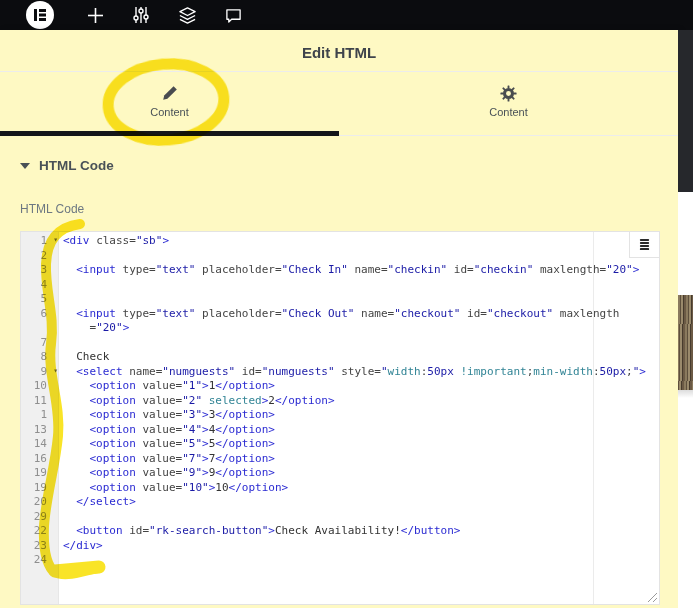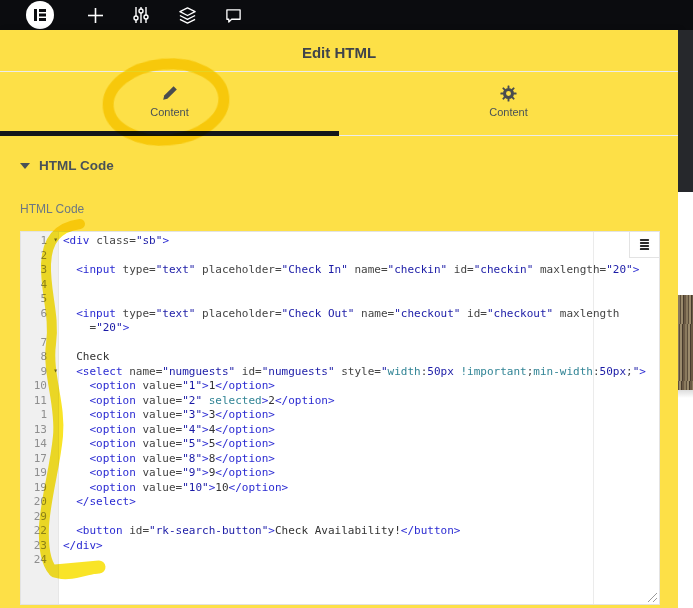--- a/index.html
+++ b/index.html
@@ -9,21 +9,21 @@
   
   .topbar { position:absolute; left:0; top:0; width:693px; height:30px; background:#0b0c0f;
             display:flex; align-items:center; overflow:hidden; }
   .logo-circle { position:relative; width:28px; height:28px; border-radius:50%; background:#fff;
                  margin-left:26px; flex:none; }
   .logo-circle svg { position:absolute; left:6px; top:6px; }
   .tb-icon { width:46px; height:30px; display:flex; align-items:center; justify-content:center; flex:none; }
   .tb-icon svg { display:block; }
 
   
-  .panel { position:absolute; left:0; top:30px; width:678px; height:578px; background:#fde047;
+  .panel { position:absolute; left:0; top:30px; width:678px; height:578px; background:#fef9c3;
            box-shadow:3px 0 6px rgba(0,0,0,.16); }
   .hdr { position:absolute; left:0; top:0; width:678px; height:42px; border-bottom:1px solid #ececec; }
   .hdr-title { width:100%; text-align:center; line-height:46px; font-size:15px; font-weight:bold; color:#3f444b; }
 
   .tabs { position:absolute; left:0; top:42px; width:678px; height:64px; border-bottom:1px solid #ececec; display:flex; }
   .tab { position:relative; width:339px; height:64px; display:flex; flex-direction:column; align-items:center; cursor:pointer; }
   .tab .tab-ic { margin-top:12px; height:18px; display:flex; align-items:center; justify-content:center; }
   .tab .tab-label { margin-top:4px; font-size:11px; color:#495157; }
   .tab-underline { position:absolute; left:0; bottom:0; width:339px; height:5px; background:#14161a; }
 
@@ -214,22 +214,22 @@
           </div>
           <div class="crow">
             <div class="gut">13</div>
             <div class="cline"><span class="tk-tx">    </span><span class="tk-tg">&lt;option</span><span class="tk-at"> value=</span><span class="tk-st">"4"</span><span class="tk-tg">&gt;</span><span class="tk-tx">4</span><span class="tk-tg">&lt;/option&gt;</span></div>
           </div>
           <div class="crow">
             <div class="gut">14</div>
             <div class="cline"><span class="tk-tx">    </span><span class="tk-tg">&lt;option</span><span class="tk-at"> value=</span><span class="tk-st">"5"</span><span class="tk-tg">&gt;</span><span class="tk-tx">5</span><span class="tk-tg">&lt;/option&gt;</span></div>
           </div>
           <div class="crow">
-            <div class="gut">17</div>
-            <div class="cline"><span class="tk-tx">    </span><span class="tk-tg">&lt;option</span><span class="tk-at"> value=</span><span class="tk-st">"8"</span><span class="tk-tg">&gt;</span><span class="tk-tx">8</span><span class="tk-tg">&lt;/option&gt;</span></div>
+            <div class="gut">16</div>
+            <div class="cline"><span class="tk-tx">    </span><span class="tk-tg">&lt;option</span><span class="tk-at"> value=</span><span class="tk-st">"7"</span><span class="tk-tg">&gt;</span><span class="tk-tx">7</span><span class="tk-tg">&lt;/option&gt;</span></div>
           </div>
           <div class="crow">
             <div class="gut">19</div>
             <div class="cline"><span class="tk-tx">    </span><span class="tk-tg">&lt;option</span><span class="tk-at"> value=</span><span class="tk-st">"9"</span><span class="tk-tg">&gt;</span><span class="tk-tx">9</span><span class="tk-tg">&lt;/option&gt;</span></div>
           </div>
           <div class="crow">
             <div class="gut">19</div>
             <div class="cline"><span class="tk-tx">    </span><span class="tk-tg">&lt;option</span><span class="tk-at"> value=</span><span class="tk-st">"10"</span><span class="tk-tg">&gt;</span><span class="tk-tx">10</span><span class="tk-tg">&lt;/option&gt;</span></div>
           </div>
           <div class="crow">

